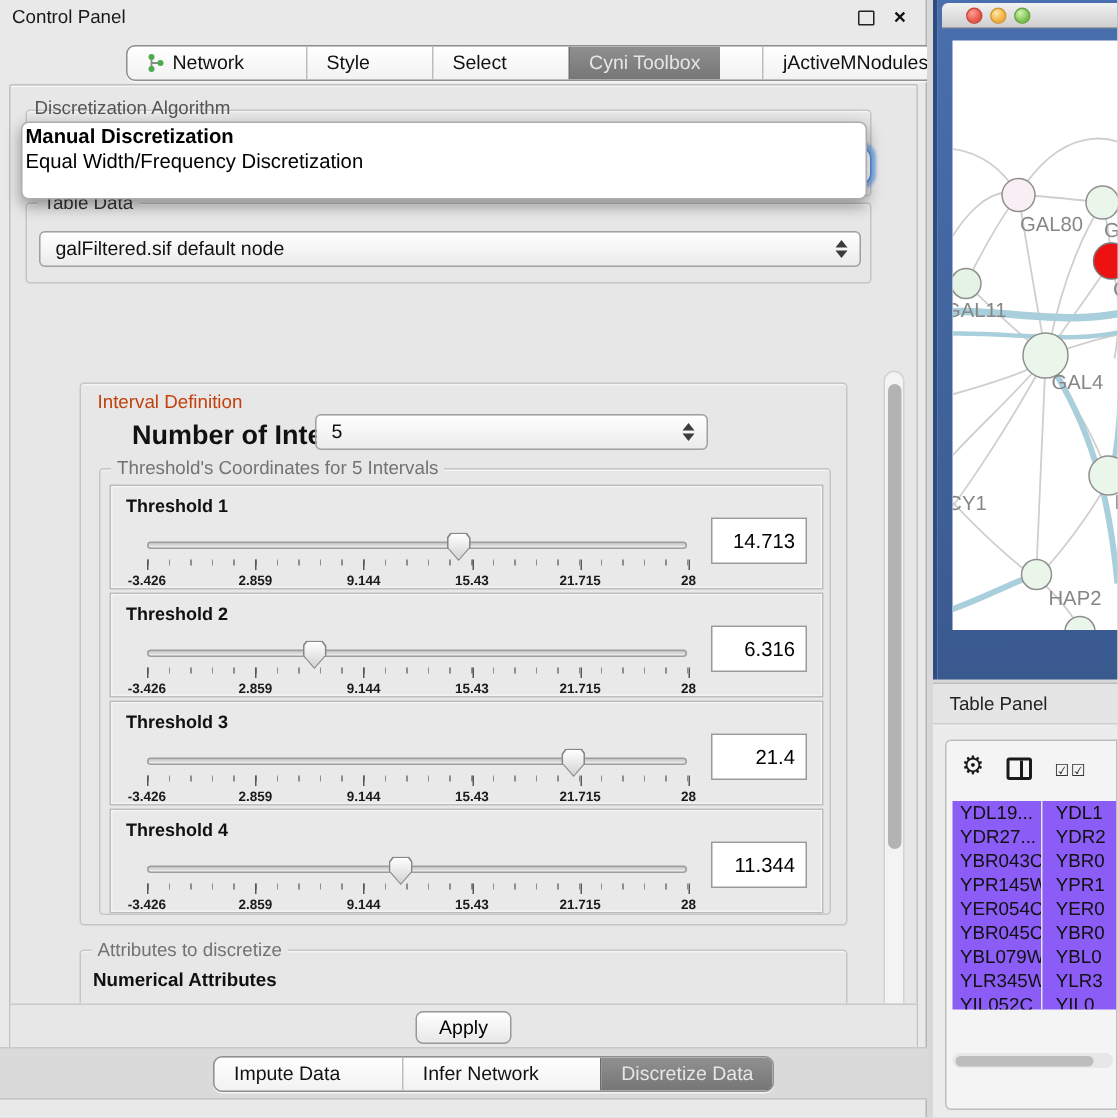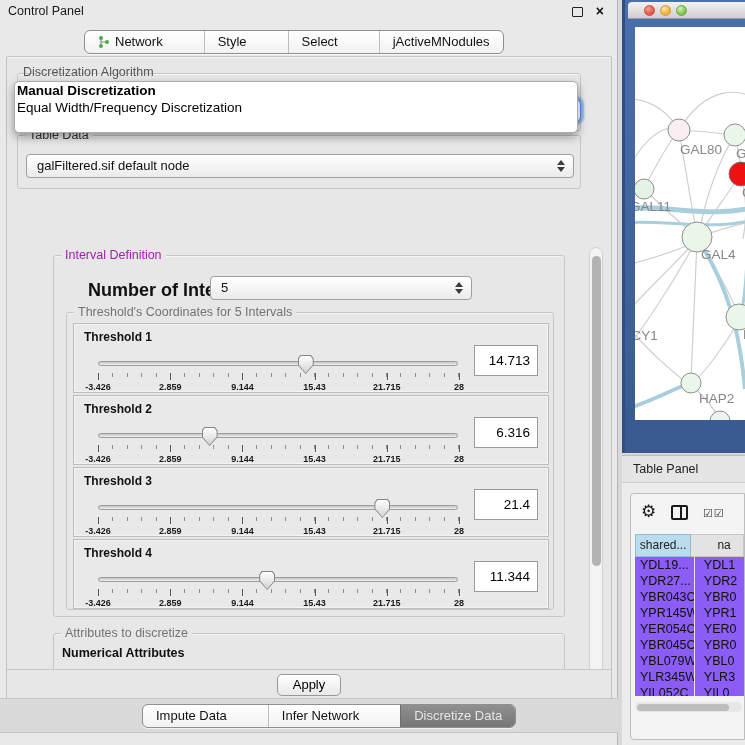--- a/index.html
+++ b/index.html
@@ -22,21 +22,21 @@
   .seg .tab { display:flex; align-items:center; gap:5px; padding:0 13px; font-size:13px; line-height:22px; color:#111; border-left:1px solid #bdbdbd; white-space:nowrap; }
   .seg .tab:first-child { border-left:none; }
   .seg .tab.active { background:linear-gradient(#909090,#767676); color:#e6e6e6; border-left-color:#6d6d6d; }
   .topseg { left:84px; top:30px; }
   .botseg { left:142px; top:704px; }
   .net-ico { width:12px; height:14px; }
   
   .content { position:absolute; left:6px; top:56px; width:606px; height:644px; background:#e7e7e7; border:1px solid #c2c2c2; border-radius:2px; box-shadow:inset 0 1px 0 #f6f6f6; }
   .group { position:absolute; border:1px solid #c6c6c6; border-radius:3px; box-shadow:inset 0 1px 0 #f4f4f4; }
   .group > .legend { position:absolute; top:-8px; left:7px; background:#e7e7e7; padding:0 4px; font-size:12.5px; color:#333; white-space:nowrap; }
-  .legend.green { color:#a21caf; }
+  .legend.green { color:#c2410c;margin-top:13px; }
   .legend.blue { color:#737373; }
   
   .combo { position:absolute; background:linear-gradient(#ffffff,#ebebeb); border:1px solid #a0a0a0; border-radius:4px; font-size:13px; }
   .combo .cval { position:absolute; left:10px; top:0; line-height:22px; color:#111; white-space:nowrap; }
   .stepper { position:absolute; right:8px; top:50%; transform:translateY(-50%); width:8px; height:12px; }
   .arr-up { position:absolute; left:0; top:0; width:0; height:0; border-left:4px solid transparent; border-right:4px solid transparent; border-bottom:5px solid #3c3c3c; }
   .arr-dn { position:absolute; left:0; bottom:0; width:0; height:0; border-left:4px solid transparent; border-right:4px solid transparent; border-top:5px solid #3c3c3c; }
   .combo-focus { position:absolute; left:24px; top:97px; width:556px; height:25px; background:#fff; border:1px solid #4f8de0; border-radius:7px; box-shadow:0 0 2px 3px rgba(104,158,227,.75); }
   .algo-legend { position:absolute; left:22px; top:70px; font-size:12.5px; color:#555; }
   
@@ -121,20 +121,23 @@
           <circle cx="3" cy="11" r="2" fill="#4cab4c"></circle>
           <circle cx="9" cy="7" r="2" fill="#4cab4c"></circle>
       </svg>
       <span>Network</span>
     </div>
     <div class="tab">
         <span>Style</span>
       </div>
     <div class="tab">
         <span>Select</span>
+      </div>
+    <div class="tab active">
+        <span>Cyni Toolbox</span>
       </div>
     <div class="tab">
         <span>jActiveMNodules</span>
       </div>
   </div>
 
   <div class="content">
 
     <div class="group" style="left:10px; top:16px; width:564px; height:58px;"></div>
     <span class="algo-legend" style="left:16px; top:8px; position:absolute; font-size:12.5px; color:#555;">Discretization Algorithm</span>
@@ -396,24 +399,20 @@
   <span class="tp-title">Table Panel</span>
 </div>
 <div class="tp-body">
   <div class="tp-inner">
     <div class="tp-toolbar">
       <span class="gear">⚙</span>
       <span class="colico"></span>
       <span class="cbpair">☑☑</span>
     </div>
     <div class="ttable">
-      <div class="thead">
-        <div class="th0">shared...</div>
-        <div class="th1">na</div>
-      </div>
       <div class="trows">
         <div class="trow">
             <div class="tc0">YDL19...</div>
             <div class="tc1">YDL1</div>
           </div>
         <div class="trow">
             <div class="tc0">YDR27...</div>
             <div class="tc1">YDR2</div>
           </div>
         <div class="trow">

